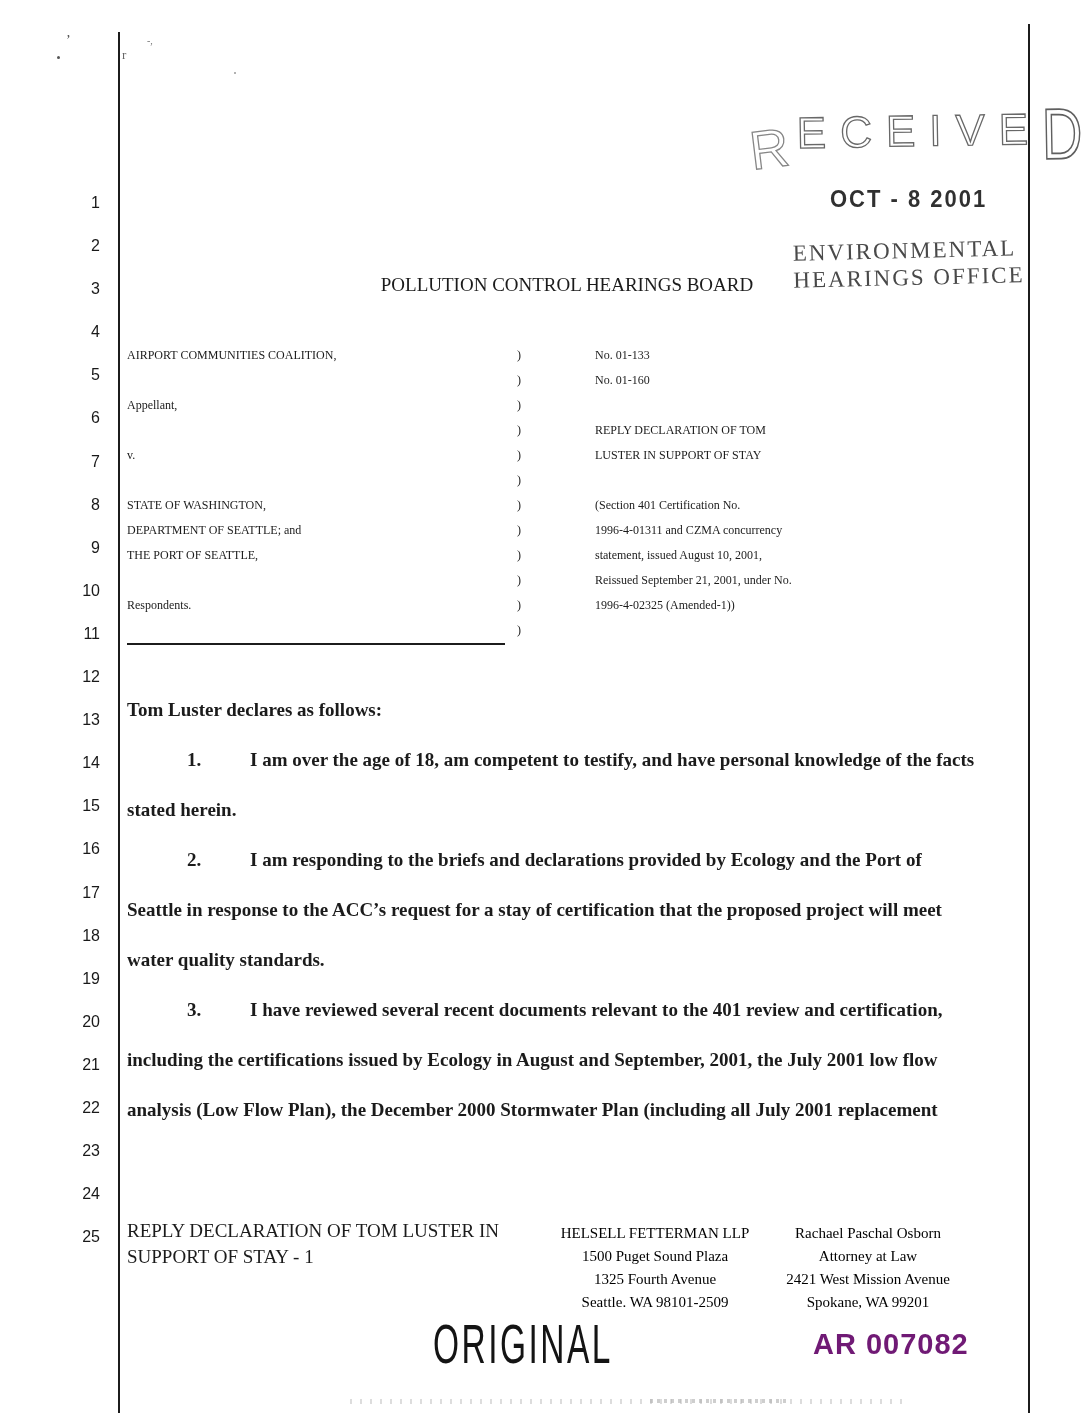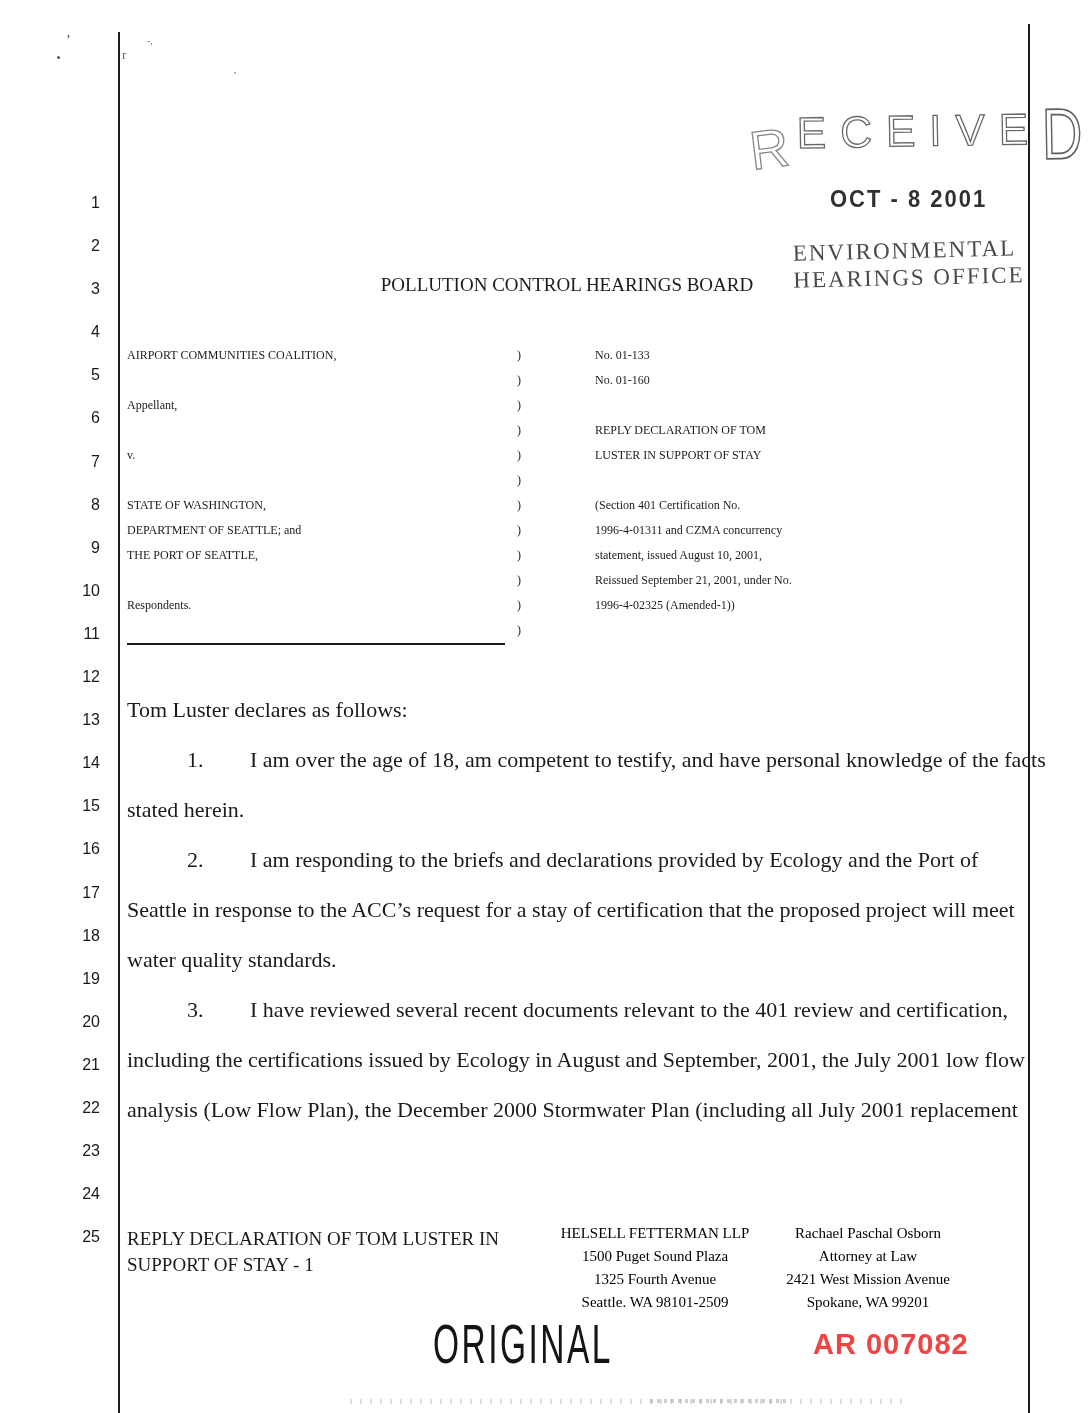--- a/index.html
+++ b/index.html
@@ -40,36 +40,36 @@
 
   
   .cap-col { position:absolute; top:343px; font-size:12px; }
   .cap-left  { left:127px; width:392px; }
   .cap-paren { left:517px; width:30px; }
   .cap-right { left:595px; width:430px; }
   .cap-line { height:25px; line-height:25px; white-space:nowrap; }
   .caption-underline { position:absolute; left:127px; top:643px; width:378px; height:2px; background:#1c1c1c; }
 
   
-  .body-text { position:absolute; left:127px; top:685px; width:892px; font-size:22px; }
+  .body-text { position:absolute; left:127px; top:685px; width:892px; font-size:19px;font-weight:bold; }
   .b-line { height:50px; line-height:50px; white-space:nowrap; }
   .pnum { display:inline-block; margin-left:60px; width:63px; }
 
   
-  .footer-label { position:absolute; left:127px; top:1218px; font-size:19px; line-height:26px; white-space:nowrap;margin-top:8px; }
+  .footer-label { position:absolute; left:127px; top:1218px; font-size:19px; line-height:26px; white-space:nowrap; }
   .firm-block { position:absolute; top:1222px; text-align:center; font-size:15px; line-height:23px; color:#000000; }
   .firm1 { left:549px; width:212px; }
   .firm2 { left:760px; width:216px; }
   .firm-line { white-space:nowrap; }
 
   .stamp-original { position:absolute; left:433px; top:1312px; font-family:"Liberation Sans", sans-serif;
     font-size:54px; letter-spacing:4px; color:#141414; transform:scaleX(.62) scaleY(1.02);
     transform-origin:left top; font-weight:400; white-space:nowrap; }
   .bates { position:absolute; left:813px; top:1328px; font-family:"Liberation Sans", sans-serif;
-    font-size:29px; font-weight:bold; color:#ef4444; letter-spacing:1px; white-space:nowrap; }
+    font-size:29px; font-weight:bold; color:#701a75; letter-spacing:1px; white-space:nowrap; }
 
   
   .speck { position:absolute; color:#4c4c4c; font-size:14px; line-height:1; }
   .dot { position:absolute; background:#555; border-radius:50%; }
   .bottom-smudge { position:absolute; left:350px; top:1399px; width:560px; height:5px; opacity:.35;
     background:repeating-linear-gradient(90deg, rgba(60,60,60,.5) 0 2px, transparent 2px 10px); }
   .bottom-smudge::after { content:""; position:absolute; left:300px; top:0; width:140px; height:4px;
     background:repeating-linear-gradient(90deg, rgba(40,40,40,.65) 0 3px, transparent 3px 7px); }
 </style>
 </head>

